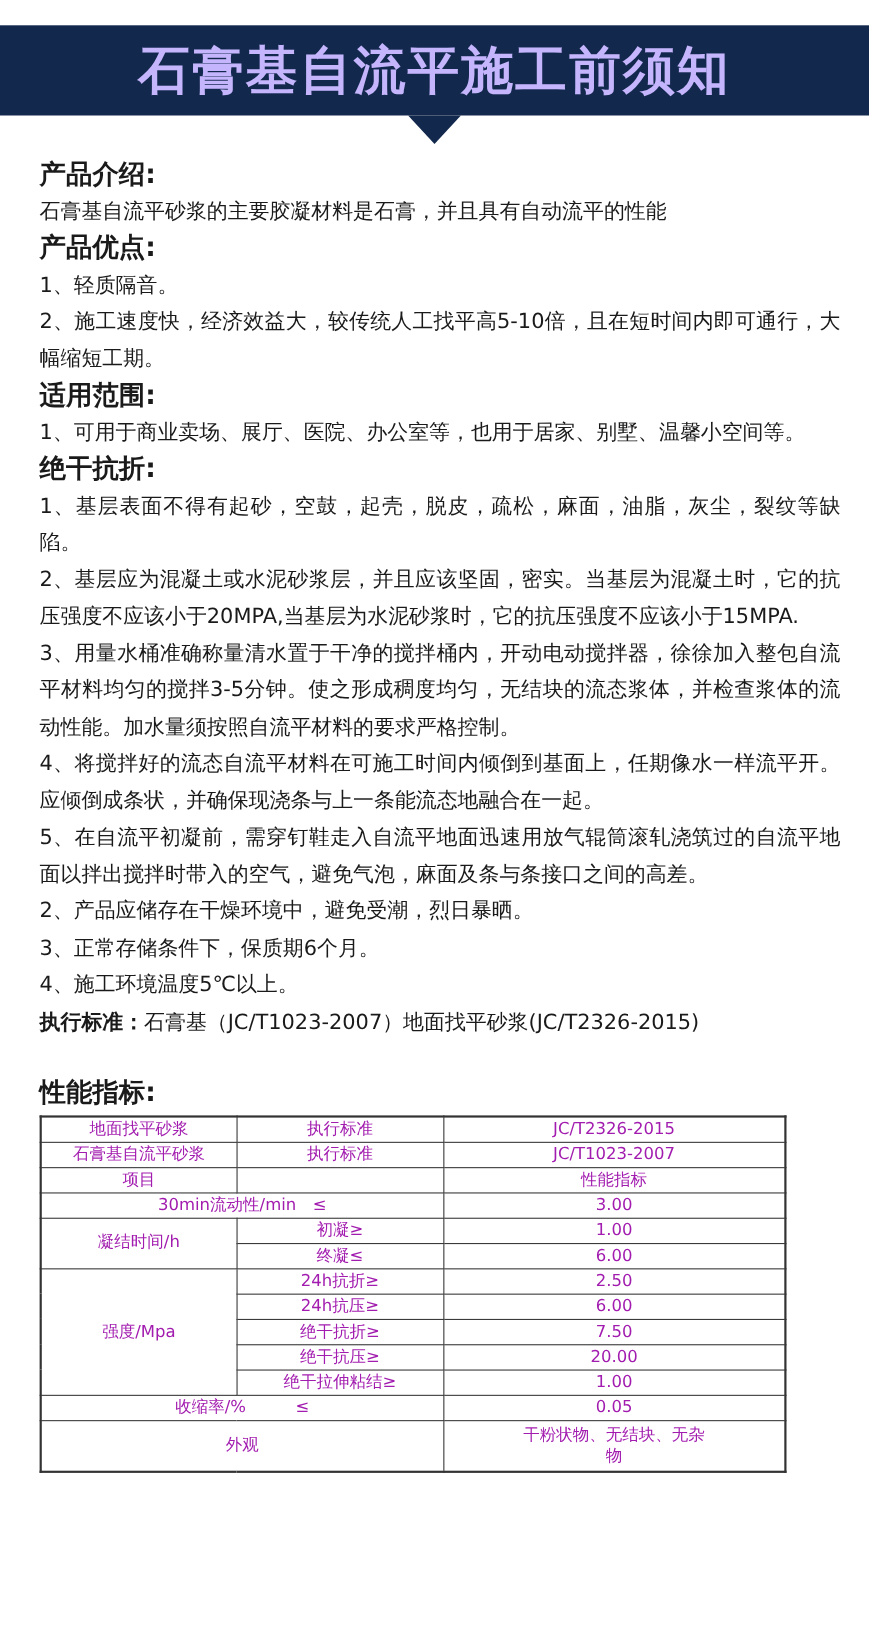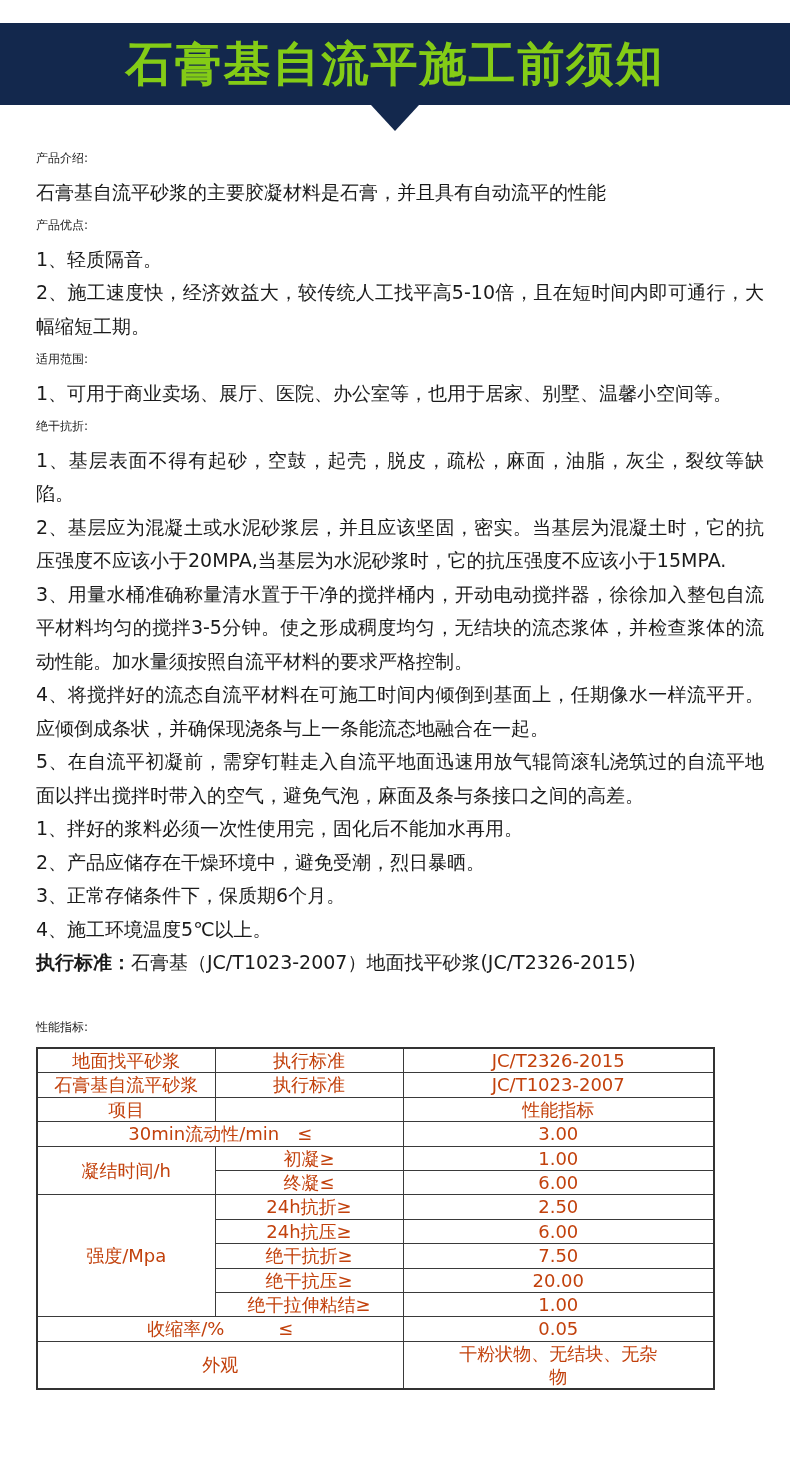--- a/index.html
+++ b/index.html
@@ -16,43 +16,43 @@
   }
   .banner {
     margin-top: 23px;
     height: 82px;
     background: #13284d;
     display: flex;
     align-items: center;
     justify-content: center;
   }
   .banner-title {
-    color: #84cc16;
+    color: #c4b5fd;
     font-size: 47px;
     font-weight: 700;
     letter-spacing: 2px;
     white-space: nowrap;
   }
   .banner-tip {
     width: 0;
     height: 0;
     margin: 0 auto;
     border-left: 24px solid transparent;
     border-right: 24px solid transparent;
     border-top: 26px solid #13284d;
   }
   .content {
     padding: 11px 26px 0 36px;
     font-size: 19px;
     line-height: 33.5px;
     text-align: justify;
   }
   .content .sec-heading {
-    font-size: 12px;
-    font-weight: 400;
+    font-size: 24px;
+    font-weight: 700;
     line-height: 33.5px;
     margin: 0;
     text-align: left;
   }
   .content p {
     margin: 0;
   }
   .std-label {
     font-weight: 700;
   }
@@ -63,22 +63,22 @@
     border-collapse: collapse;
     table-layout: fixed;
     width: 679px;
     margin: 3px 0 0 36px;
     border: 2px solid #333333;
   }
   table.perf td {
     border: 1px solid #3a3a3a;
     text-align: center;
     vertical-align: middle;
-    font-size: 18px;
-    color: #c2410c;
+    font-size: 15px;
+    color: #a21caf;
     height: 22px;
     padding: 0 3px;
     line-height: 1.3;
     overflow: hidden;
   }
   table.perf tr.tall td {
     height: 45px;
   }
   .preline {
     white-space: pre-line;
@@ -104,21 +104,20 @@
   <div class="sec-heading">适用范围:</div>
   <p>1、可用于商业卖场、展厅、医院、办公室等，也用于居家、别墅、温馨小空间等。</p>
 
   <div class="sec-heading">绝干抗折:</div>
   <p>1、基层表面不得有起砂，空鼓，起壳，脱皮，疏松，麻面，油脂，灰尘，裂纹等缺陷。</p>
   <p>2、基层应为混凝土或水泥砂浆层，并且应该坚固，密实。当基层为混凝土时，它的抗压强度不应该小于20MPA,当基层为水泥砂浆时，它的抗压强度不应该小于15MPA.</p>
   <p>3、用量水桶准确称量清水置于干净的搅拌桶内，开动电动搅拌器，徐徐加入整包自流平材料均匀的搅拌3-5分钟。使之形成稠度均匀，无结块的流态浆体，并检查浆体的流动性能。加水量须按照自流平材料的要求严格控制。</p>
   <p>4、将搅拌好的流态自流平材料在可施工时间内倾倒到基面上，任期像水一样流平开。应倾倒成条状，并确保现浇条与上一条能流态地融合在一起。</p>
   <p>5、在自流平初凝前，需穿钉鞋走入自流平地面迅速用放气辊筒滚轧浇筑过的自流平地面以拌出搅拌时带入的空气，避免气泡，麻面及条与条接口之间的高差。</p>
 
-  <p>1、拌好的浆料必须一次性使用完，固化后不能加水再用。</p>
   <p>2、产品应储存在干燥环境中，避免受潮，烈日暴晒。</p>
   <p>3、正常存储条件下，保质期6个月。</p>
   <p>4、施工环境温度5℃以上。</p>
 
   <p><span class="std-label">执行标准：</span><span>石膏基（JC/T1023-2007）地面找平砂浆(JC/T2326-2015)</span></p>
 
   <div class="sec-heading perf-heading">性能指标:</div>
 </div>
 
 <table class="perf">

